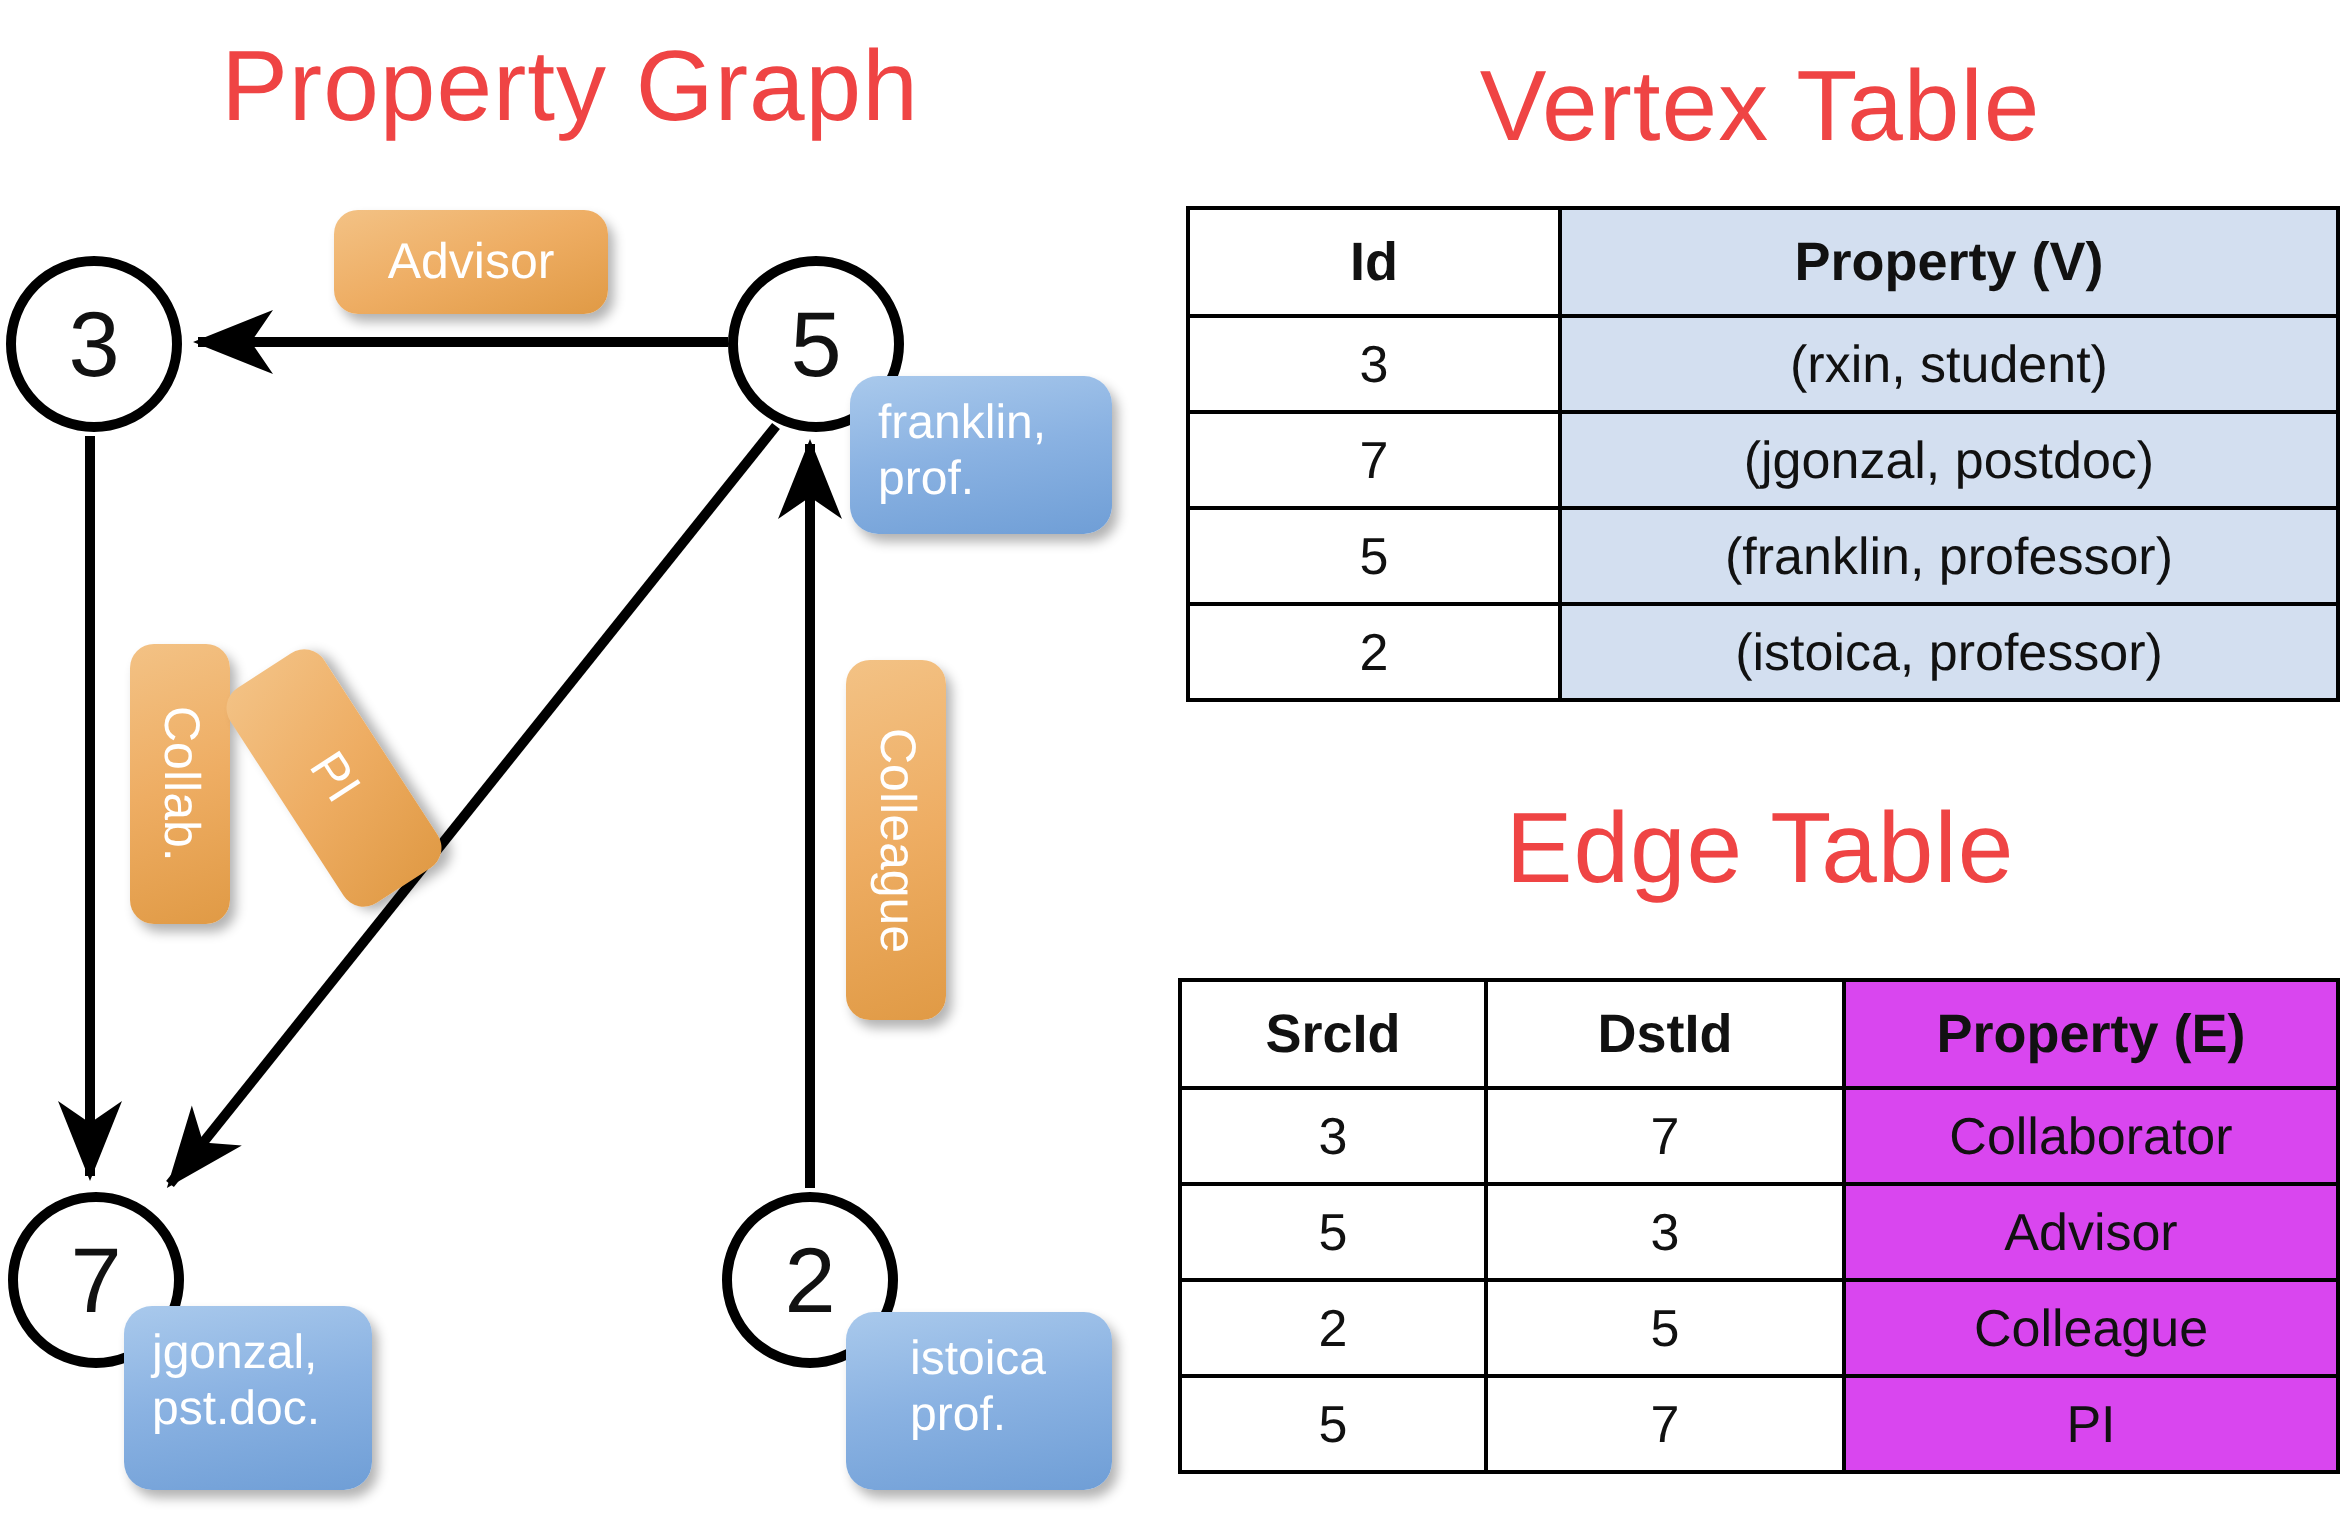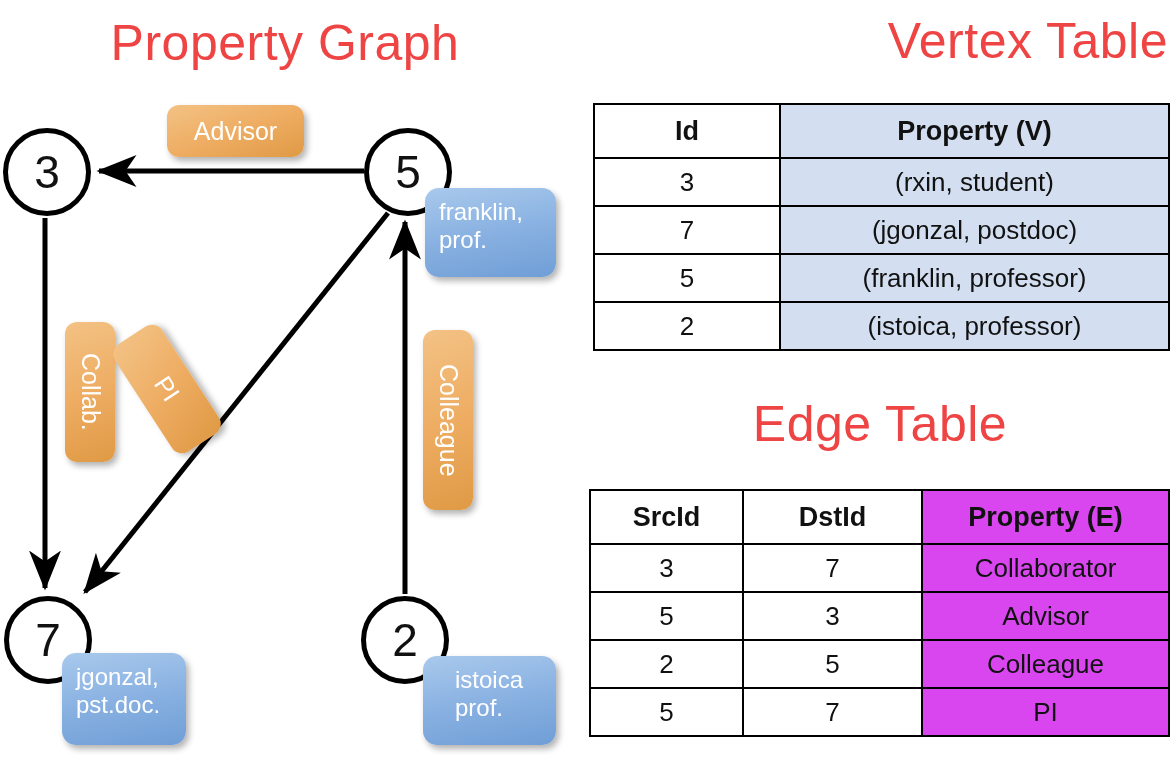--- a/index.html
+++ b/index.html
@@ -21,21 +21,21 @@
     position: absolute;
     font-family: "Liberation Sans", sans-serif;
     font-weight: 300;
     font-size: 50px;
     letter-spacing: 0.5px;
     color: #ef4444;
     white-space: nowrap;
     text-align: center;
   }
   #title-property-graph { left: 0px;   top: 14px; width: 570px; }
-  #title-vertex-table   { left: 592px; top: 12px; width: 576px; text-align: right; }
+  #title-vertex-table   { left: 592px; top: 24px; width: 576px; }
   #title-edge-table     { left: 592px; top: 395px; width: 576px; }
 
   
   #graph-panel {
     position: absolute;
     left: 0; top: 0;
     width: 585px;
     height: 760px;
   }
   #graph-edges {
@@ -157,21 +157,21 @@
     <span>5</span>
   </div>
   <div class="node-circle" style="left:4px; top:596px;">
     <span>7</span>
   </div>
   <div class="node-circle" style="left:361px; top:596px;">
     <span>2</span>
   </div>
 
 
-  <div class="prop-box" style="left:425px; top:188px; width:131px; height:89px;">
+  <div class="prop-box" style="left:425px; top:188px; width:131px; height:79px;">
     <div>franklin,</div>
     <div>prof.</div>
   </div>
 
   <div class="prop-box" style="left:62px; top:653px; width:124px; height:92px;">
     <div>jgonzal,</div>
     <div>pst.doc.</div>
   </div>
 
   <div class="prop-box" style="left:423px; top:656px; width:133px; height:89px;padding-left:32px;">

